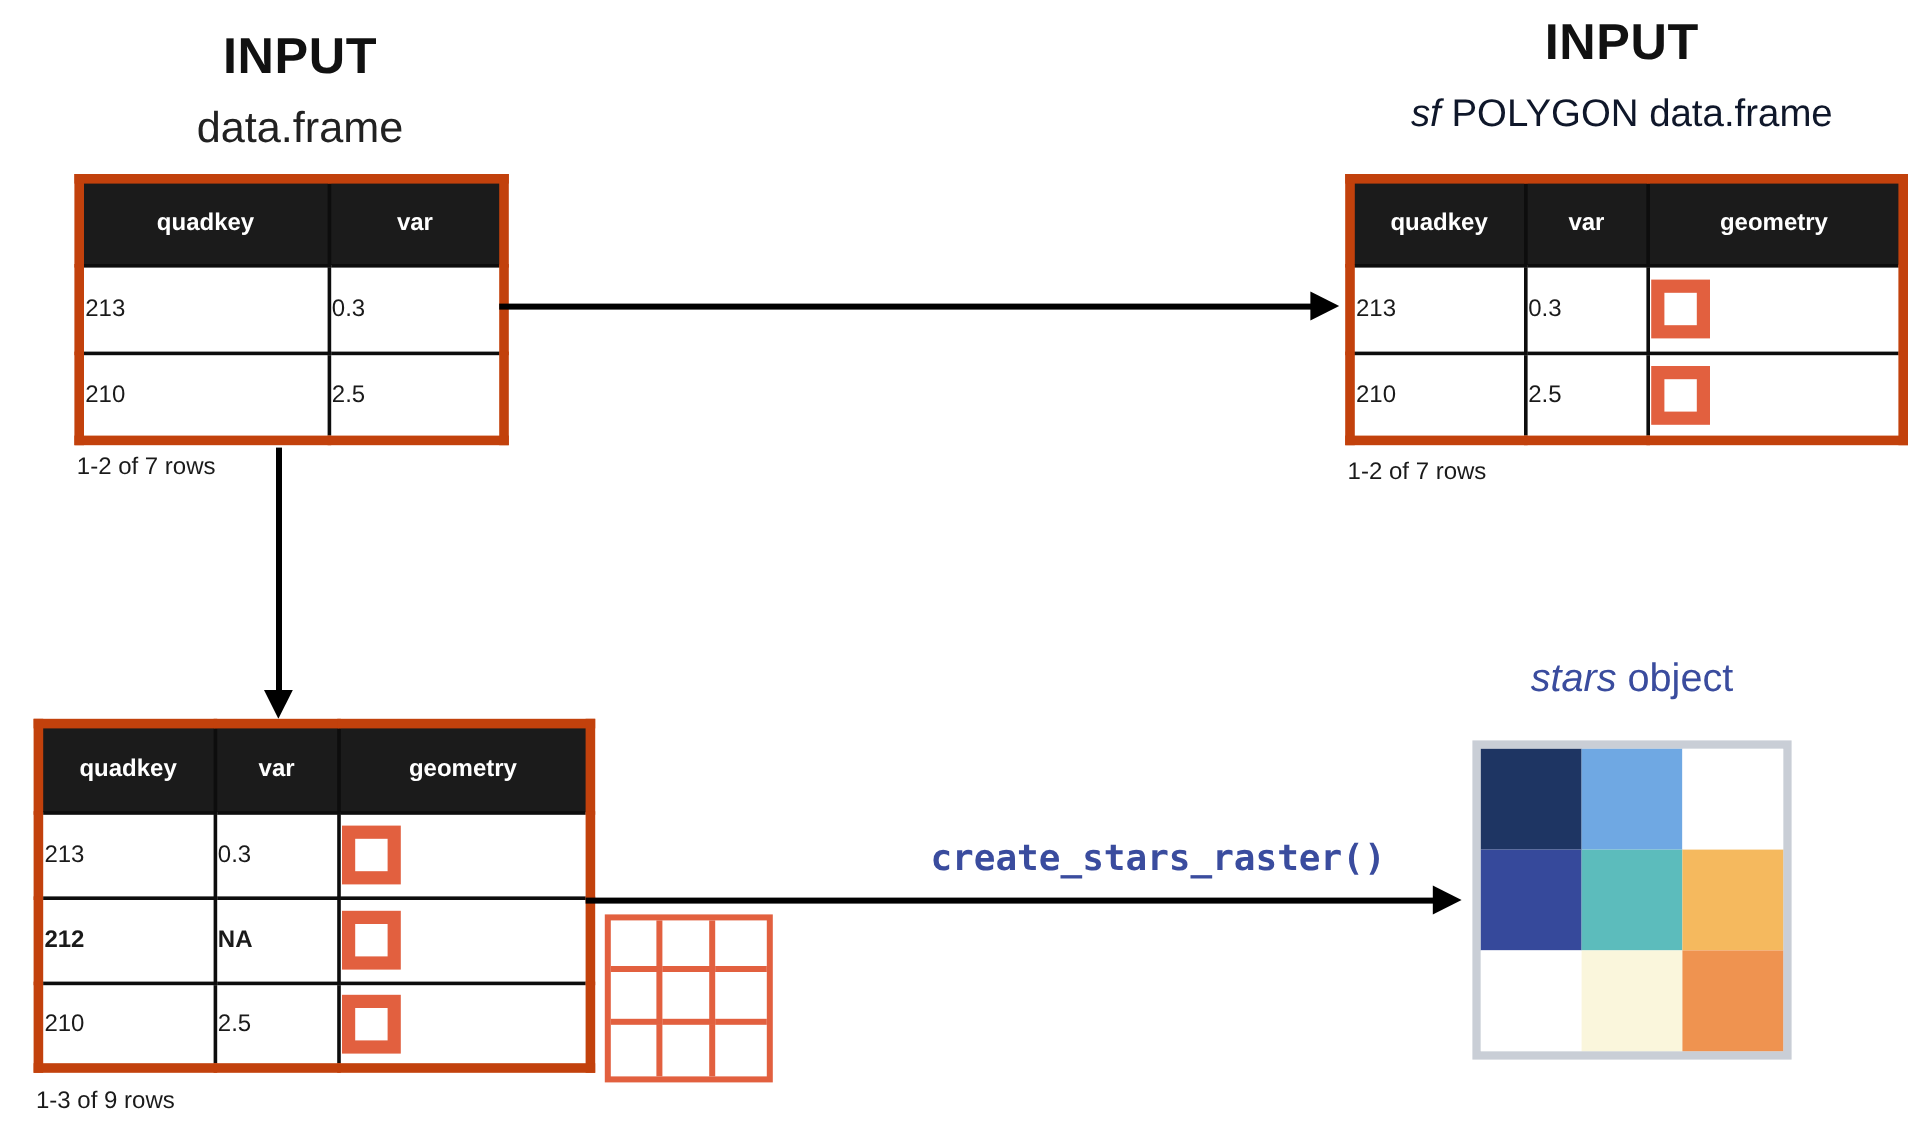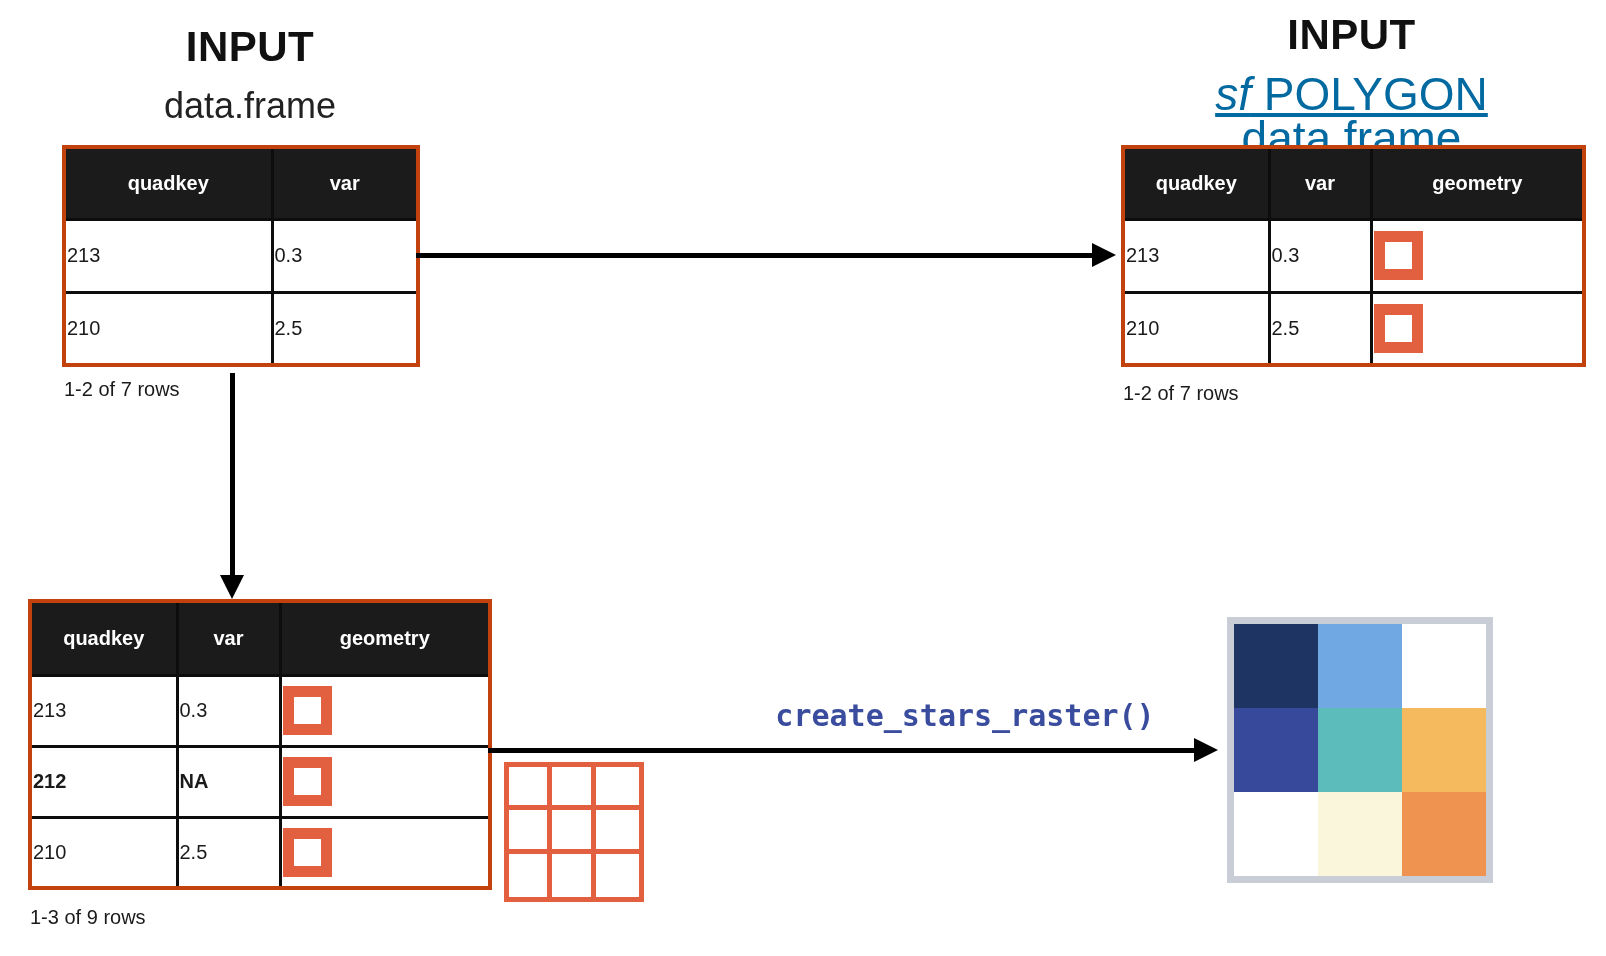--- a/index.html
+++ b/index.html
@@ -6,21 +6,21 @@
   .canvas{
     position:relative; width:1606px; height:956px; background:#ffffff;
     font-family:"Liberation Sans","DejaVu Sans",sans-serif; color:#111;
     overflow:hidden;
   }
   .abs{position:absolute;}
   
   .title-block{text-align:center;}
   .h1{font-size:42px; font-weight:800; letter-spacing:.5px; color:#111; line-height:50px;}
   .h2{font-size:36px; font-weight:400; color:#222; line-height:44px; margin-top:12px;}
-  .h2.salmon{color:#0369a1; font-size:46px;text-decoration:underline;}
+  .h2.salmon{color:#0f172a; font-size:32px;}
   .italic{font-style:italic;}
   
   .code{
     font-family:"DejaVu Sans Mono","Liberation Mono",monospace;
     font-weight:bold; font-size:30px; white-space:nowrap;
   }
   .code .seg-red{color:#DC5F55;}
   .code .seg-dark{color:#8E3C38;}
   .code.navy{color:#3A4C9E;}
   
@@ -29,21 +29,21 @@
     background:#fff;
   }
   table.dtable th{
     background:#1B1B1B; color:#fff; font-weight:bold; font-size:20px;
     border:3px solid #0d0d0d; text-align:center;
   }
   table.dtable td{
     border:3px solid #0d0d0d; font-size:20px; text-align:left; color:#1a1a1a;
     background:#fff;
   }
-  table.dtable{border:4px solid #c2410c;}
+  table.dtable{border:8px solid #c2410c;}
   .bold-cell{font-weight:bold;}
   .caption{font-size:20px; color:#1a1a1a;}
   
   .poly-icon{
     display:inline-block; width:27px; height:27px;
     border:11px solid #E2603F; background:#fff; vertical-align:middle;
   }
   
   .arrow-line-h{position:absolute; height:5px; background:#000;}
   .arrow-line-v{position:absolute; width:5px; background:#000;}
@@ -183,20 +183,23 @@
       <div class="cell"></div>
       <div class="cell"></div>
   </div>
 
   <div>
     <div class="arrow-line-h" style="left:488px; top:748px; width:708px;"></div>
     <div class="head-right" style="left:1194px; top:738px;"></div>
   </div>
   <div class="abs code navy" style="left:715px; top:698px; width:500px; text-align:center;">create_stars_raster()</div>
 
+  <div class="abs" style="left:1227px; top:546px; width:266px; text-align:center; font-size:33px; color:#3A4C9E;">
+    <span class="italic">stars</span><span> object</span>
+  </div>
   <div class="stars-raster" style="left:1227px; top:617px;">
     <div class="rcell" style="background-color: rgb(30, 53, 99);"></div>
     <div class="rcell" style="background-color: rgb(111, 168, 227);"></div>
     <div class="rcell" style="background-color: rgb(255, 255, 255);"></div>
     <div class="rcell" style="background-color: rgb(54, 73, 155);"></div>
     <div class="rcell" style="background-color: rgb(92, 188, 188);"></div>
     <div class="rcell" style="background-color: rgb(245, 185, 94);"></div>
     <div class="rcell" style="background-color: rgb(255, 255, 255);"></div>
     <div class="rcell" style="background-color: rgb(250, 246, 220);"></div>
     <div class="rcell" style="background-color: rgb(239, 147, 80);"></div>

